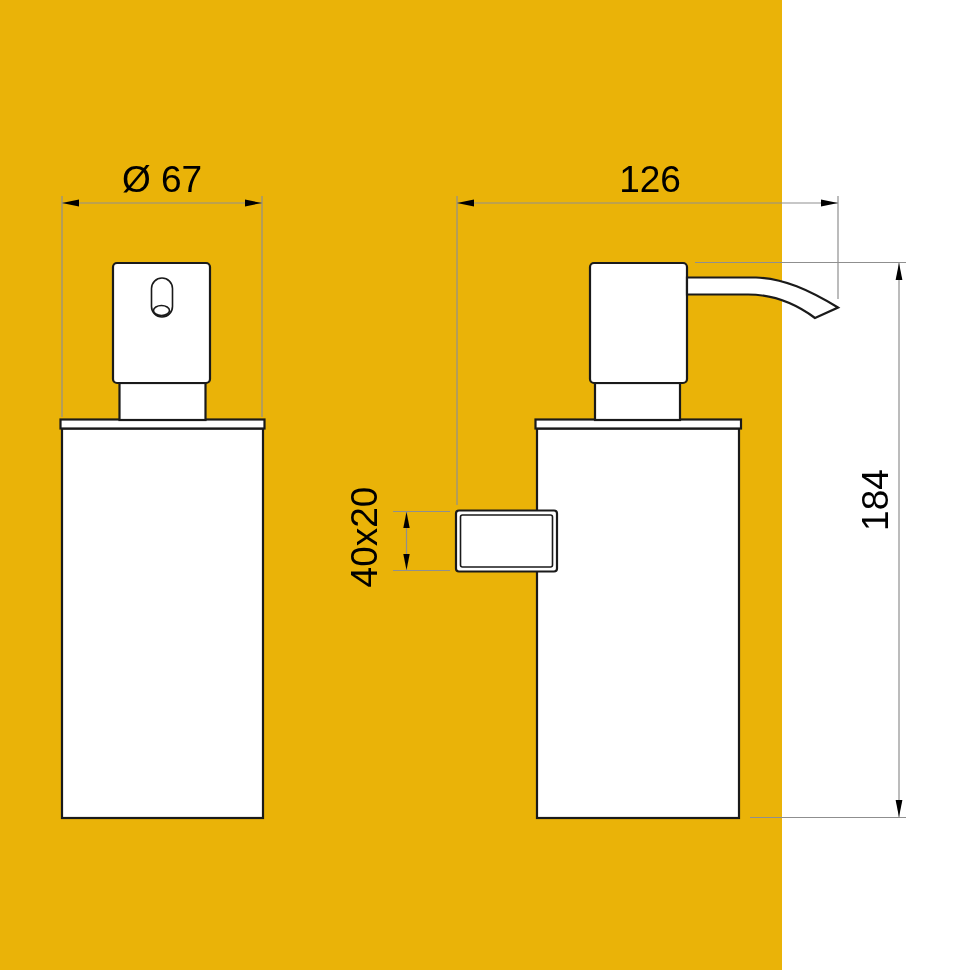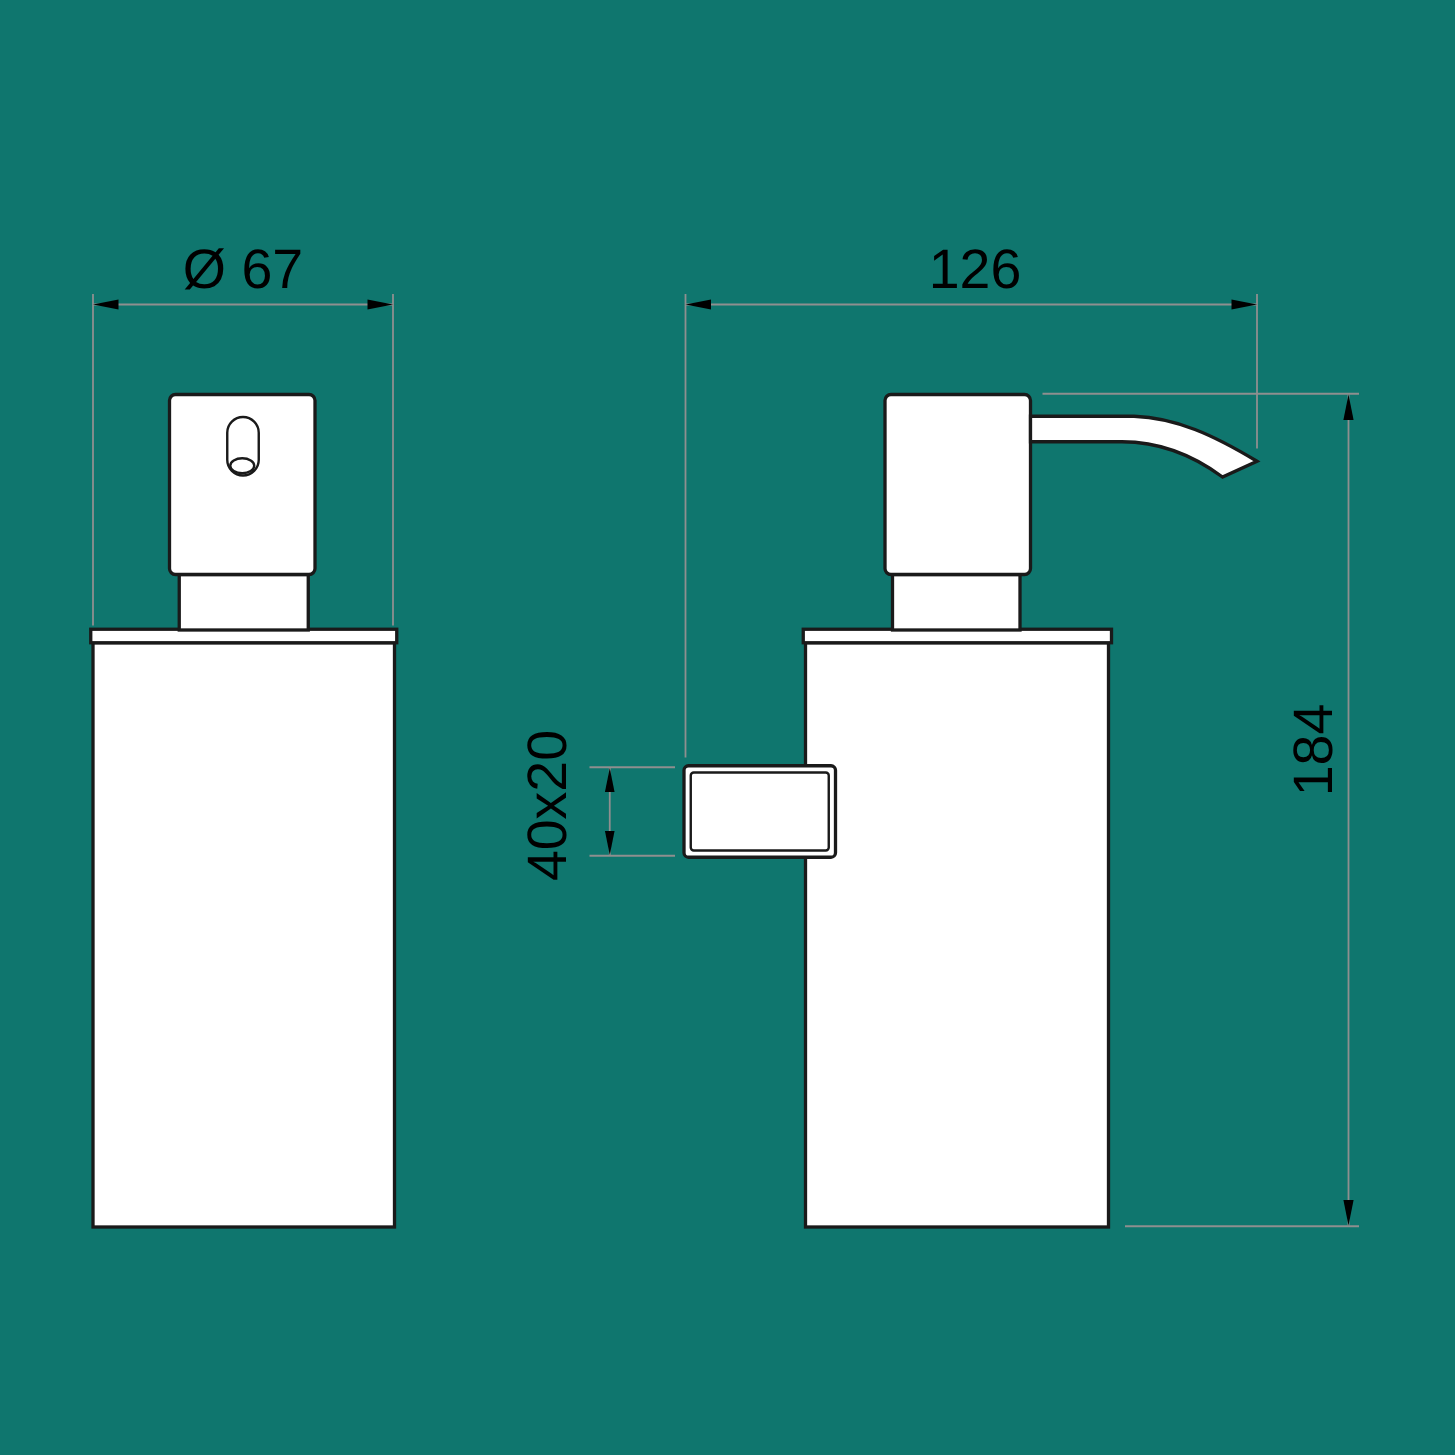--- a/index.html
+++ b/index.html
@@ -5,23 +5,23 @@
   html, body {
     margin: 0;
     padding: 0;
     background: #ffffff;
     width: 970px;
     height: 970px;
     overflow: hidden;
   }
   .stage {
     position: relative;
-    width: 970px;
+    width: 782px;
     height: 970px;
-    background: #0f766e;
+    background: #eab308;
   }
   svg { display: block; }
   .outline {
     fill: #ffffff;
     stroke: #1a1a1a;
     stroke-width: 2.2;
     stroke-linejoin: miter;
   }
   .outline-thin {
     fill: #ffffff;

